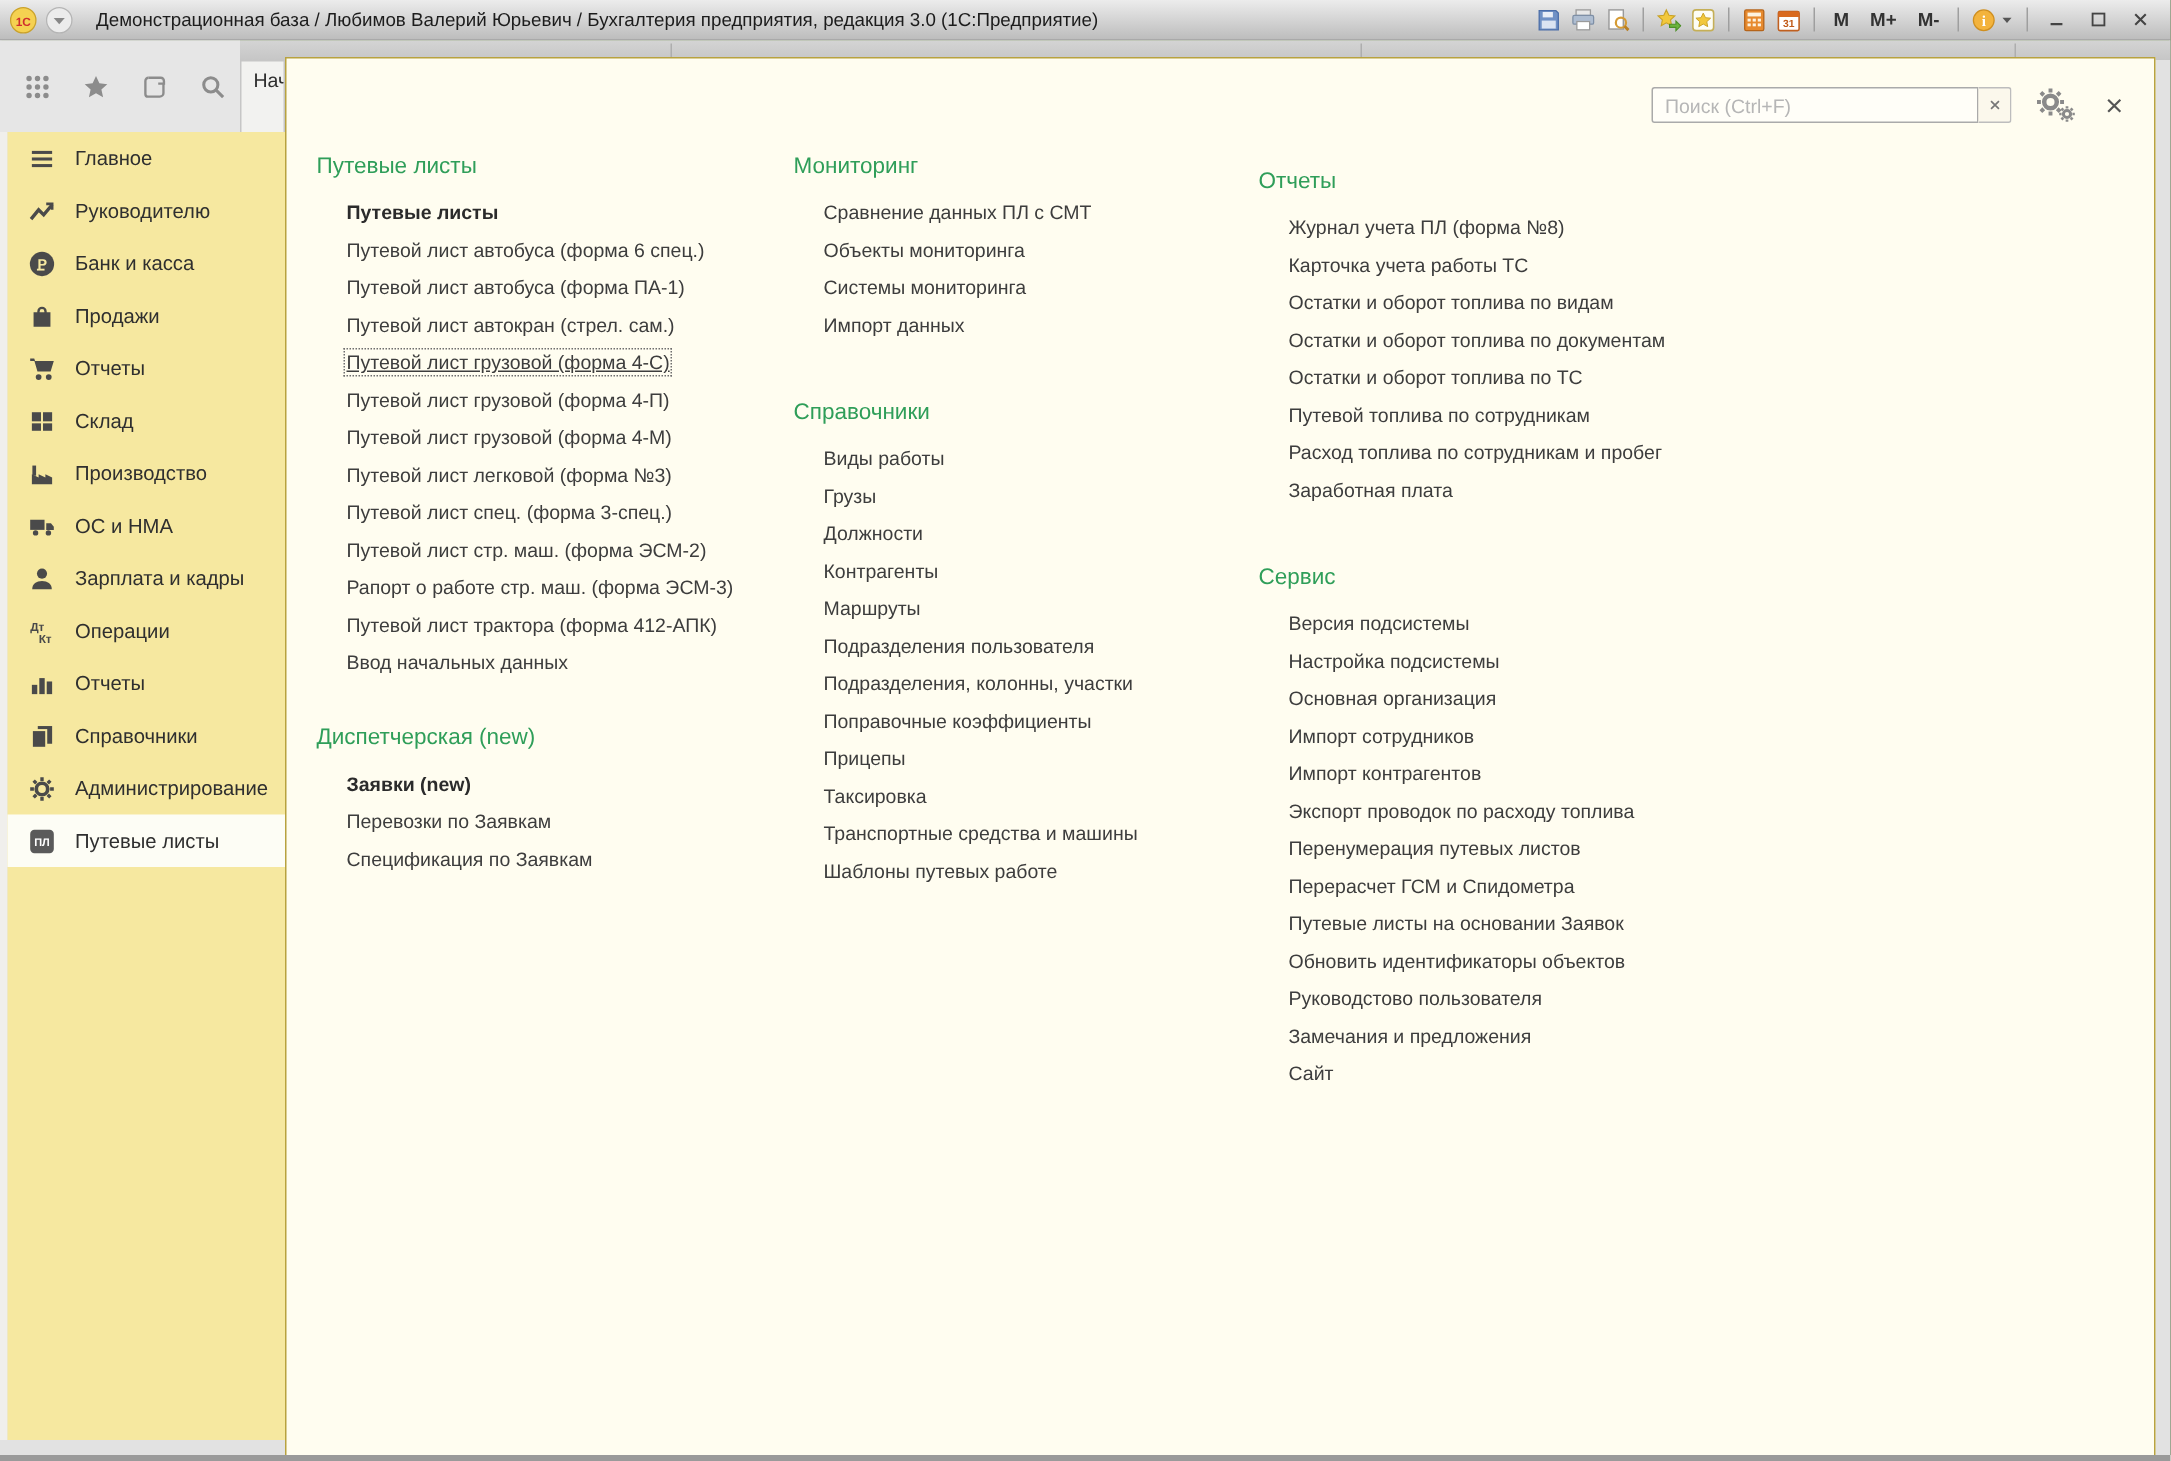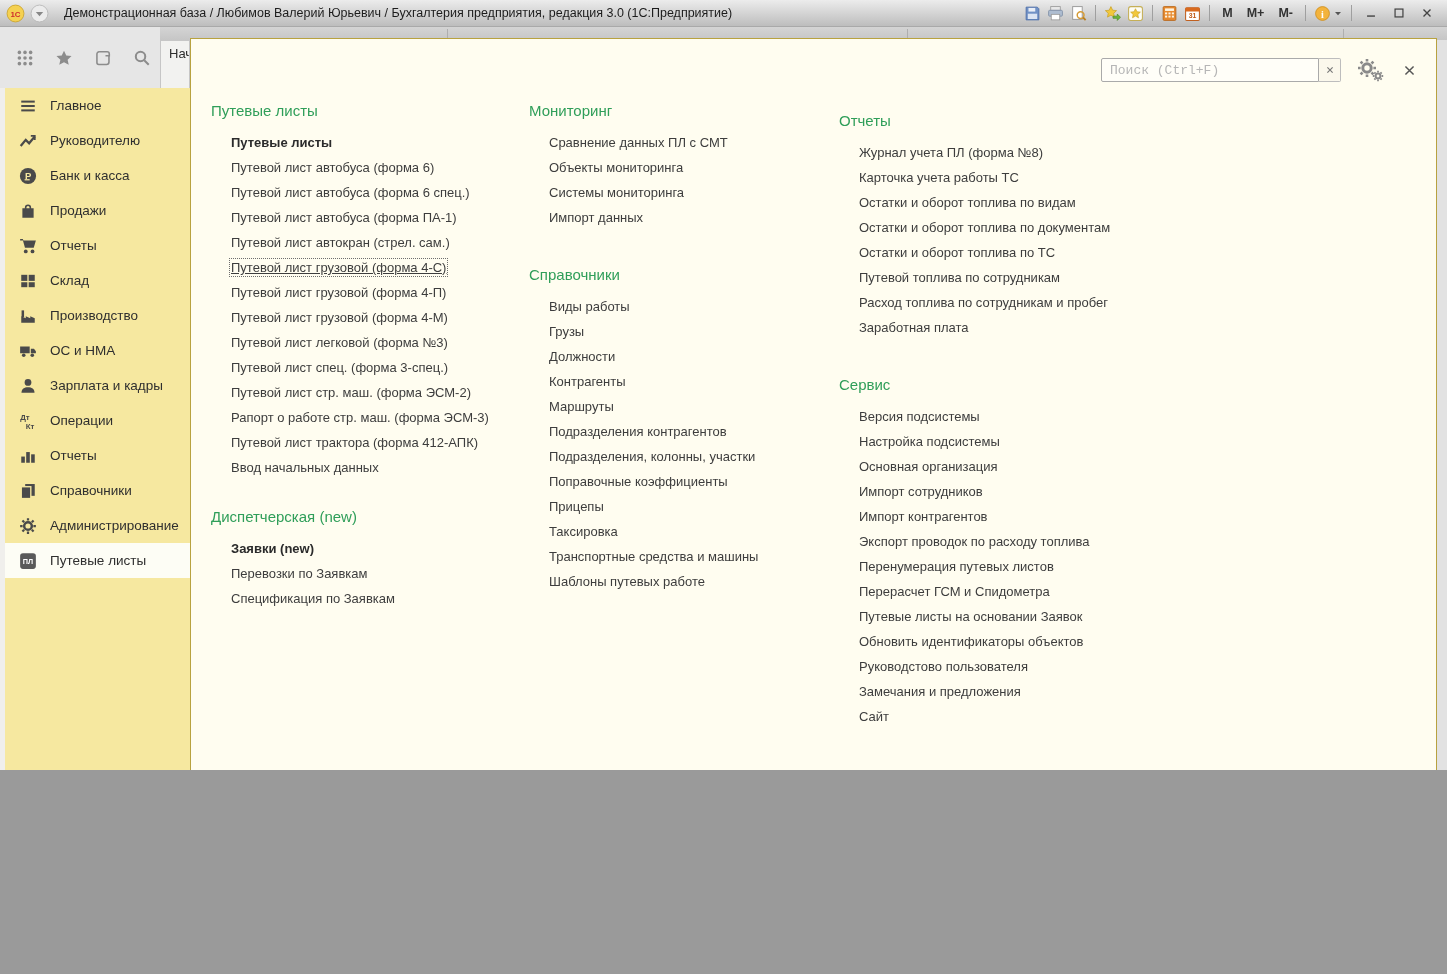--- a/index.html
+++ b/index.html
@@ -1,19 +1,19 @@
 <!DOCTYPE html>
 <html><head>
 <meta charset="utf-8">
 <style>
   * { margin:0; padding:0; box-sizing:border-box; }
   html,body { background:#9a9a9a; }
   body { font-family:"Liberation Sans", sans-serif; }
 
-  .window { position:relative; width:1447px; height:770px; background:#4d7c0f; overflow:hidden;
+  .window { position:relative; width:1447px; height:970px; background:#4d7c0f; overflow:hidden;
             box-shadow:0 0 0 1px #8a8a8a inset;padding-left:28px; }
 
   
   .titlebar { position:absolute; left:0; top:0; width:100%; height:27px;
               background:linear-gradient(#ececec,#bdbdbd); display:flex; align-items:center;
               border-bottom:1px solid #a9a9a9; }
   .tb-left { display:flex; align-items:center; gap:5px; padding-left:6px; }
   .app-logo, .app-dd { width:19px; height:19px; display:inline-flex; cursor:pointer; }
   .tb-title { margin-left:10px; font-size:12.5px; color:#1c1c1c; white-space:nowrap; }
   .tb-right { margin-left:auto; display:flex; align-items:center; padding-right:8px; }
@@ -48,21 +48,21 @@
   .side-item.selected { background:#fdfdf5; }
   .side-icon { width:18px; height:18px; color:#4a4a4a; flex:none; display:inline-flex; }
   .side-icon svg { width:18px; height:18px; }
 
   
   .panel { position:absolute; left:190px; top:11px; width:1247px; height:949px;
            background:#fffdf0; border:1px solid #b8a23f; }
   .panel-top { position:absolute; top:18px; right:17px; display:flex; align-items:center; gap:14px; }
   .search-wrap { display:flex; align-items:stretch; }
   .search-input { width:218px; height:24px; border:1px solid #aaa; border-radius:2px 0 0 2px;
-                  background:#fffef8; font-family:Liberation Mono, monospace; font-size:13px;
+                  background:#fffef8; font-family:Liberation Sans, sans-serif; font-size:13px;
                   color:#333; padding:0 8px; outline:none; }
   .search-input::placeholder { color:#b6b6b6; }
   .search-clear { width:22px; height:24px; border:1px solid #bdbdbd; border-left:none;
                   border-radius:0 2px 2px 0; background:#fbf8ec; display:inline-flex;
                   align-items:center; justify-content:center; cursor:pointer; }
   .search-clear svg { width:12px; height:12px; }
   .gears-btn { width:30px; height:26px; display:inline-flex; align-items:center; justify-content:center; cursor:pointer; }
   .gears-btn svg { width:28px; height:24px; }
   .panel-close { width:20px; height:20px; display:inline-flex; align-items:center; justify-content:center; cursor:pointer; }
   .panel-close svg { width:13px; height:13px; }
@@ -439,21 +439,20 @@
             </svg>
           </span>
       </div>
 
       <div class="col col1">
         <div class="section">
           <div class="sec-title">Путевые листы</div>
           <div class="menu-list">
 
           <div class="menu-row bold"><a>Путевые листы</a></div>
-              <div class="menu-row"><a>Путевой лист автобуса (форма 6)</a></div>
               <div class="menu-row"><a>Путевой лист автобуса (форма 6 спец.)</a></div>
               <div class="menu-row"><a>Путевой лист автобуса (форма ПА-1)</a></div>
               <div class="menu-row"><a>Путевой лист автокран (стрел. сам.)</a></div>
               <div class="menu-row focused"><a>Путевой лист грузовой (форма 4-С)</a></div>
               <div class="menu-row"><a>Путевой лист грузовой (форма 4-П)</a></div>
               <div class="menu-row"><a>Путевой лист грузовой (форма 4-М)</a></div>
               <div class="menu-row"><a>Путевой лист легковой (форма №3)</a></div>
               <div class="menu-row"><a>Путевой лист спец. (форма 3-спец.)</a></div>
               <div class="menu-row"><a>Путевой лист стр. маш. (форма ЭСМ-2)</a></div>
               <div class="menu-row"><a>Рапорт о работе стр. маш. (форма ЭСМ-3)</a></div>
@@ -485,21 +484,21 @@
         </div>
         <div class="section sec2-c2">
           <div class="sec-title">Справочники</div>
           <div class="menu-list">
 
           <div class="menu-row"><a>Виды работы</a></div>
               <div class="menu-row"><a>Грузы</a></div>
               <div class="menu-row"><a>Должности</a></div>
               <div class="menu-row"><a>Контрагенты</a></div>
               <div class="menu-row"><a>Маршруты</a></div>
-              <div class="menu-row"><a>Подразделения контрагентов</a></div>
+              <div class="menu-row"><a>Подразделения пользователя</a></div>
               <div class="menu-row"><a>Подразделения, колонны, участки</a></div>
               <div class="menu-row"><a>Поправочные коэффициенты</a></div>
               <div class="menu-row"><a>Прицепы</a></div>
               <div class="menu-row"><a>Таксировка</a></div>
               <div class="menu-row"><a>Транспортные средства и машины</a></div>
               <div class="menu-row"><a>Шаблоны путевых работе</a></div>
             </div>
         </div>
       </div>
 

